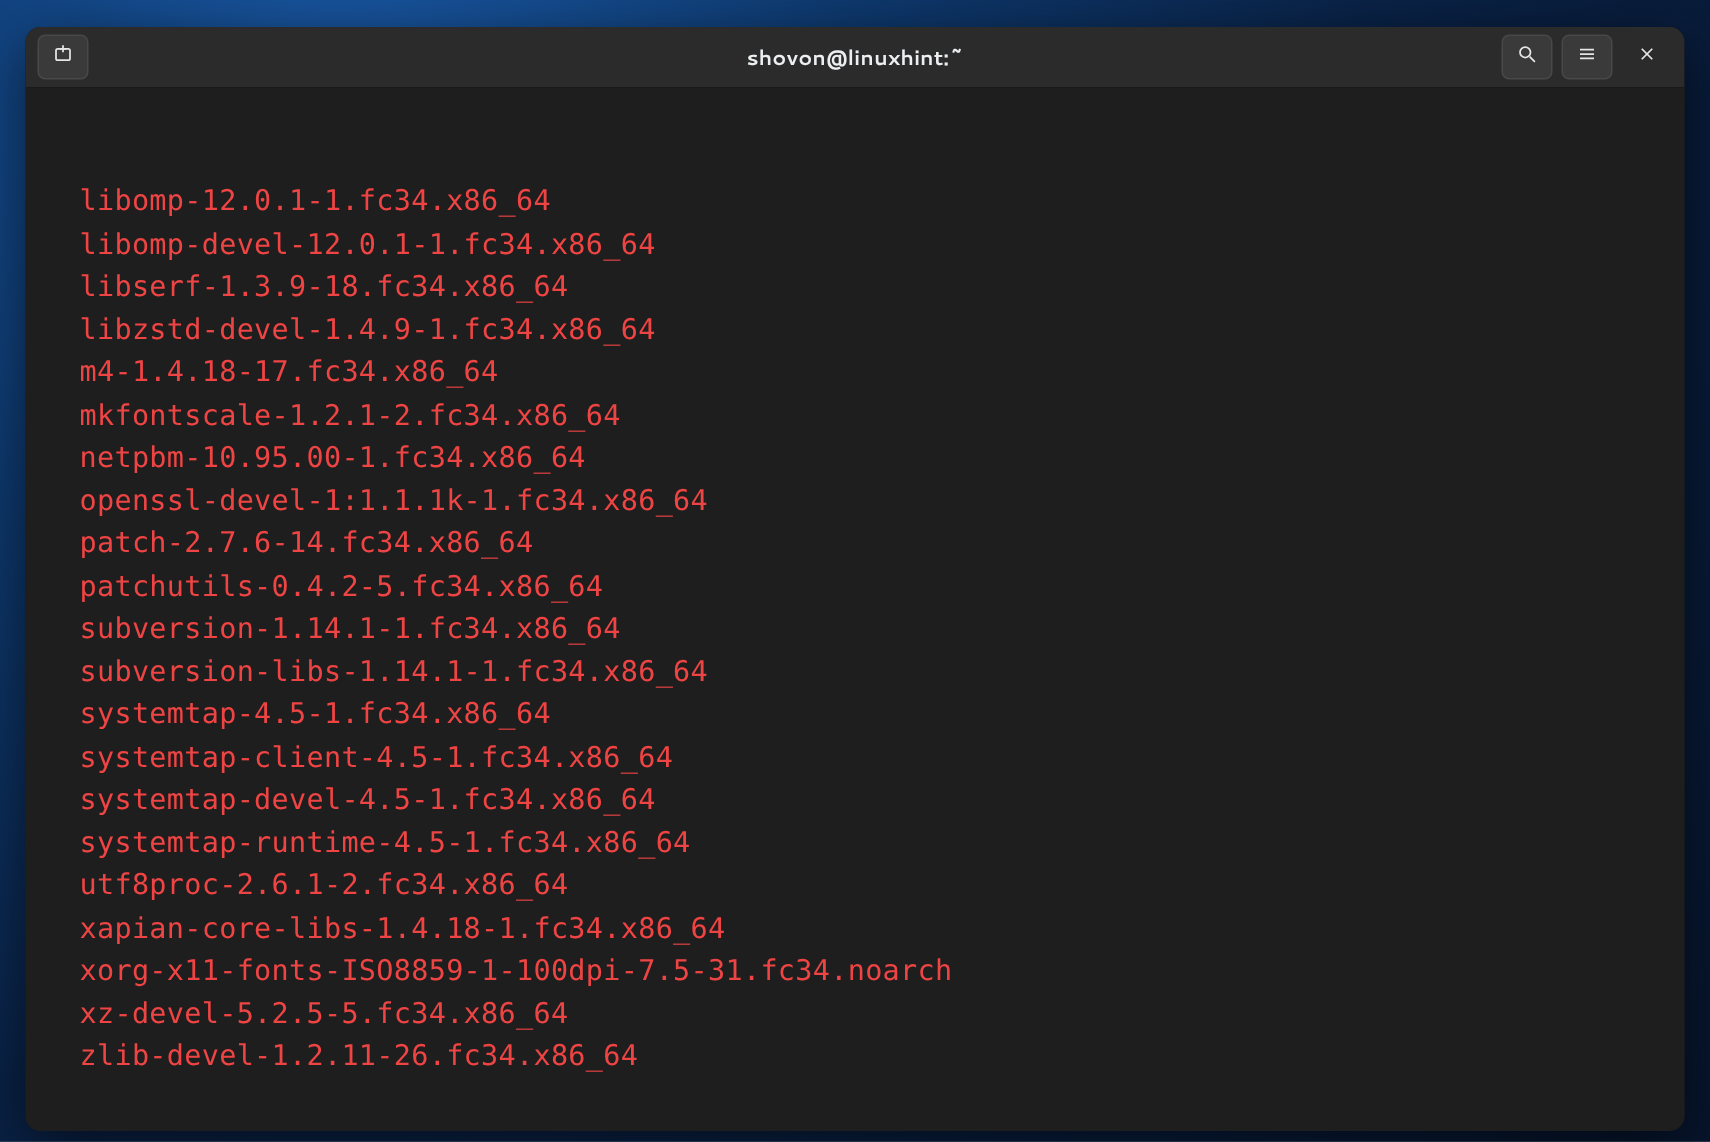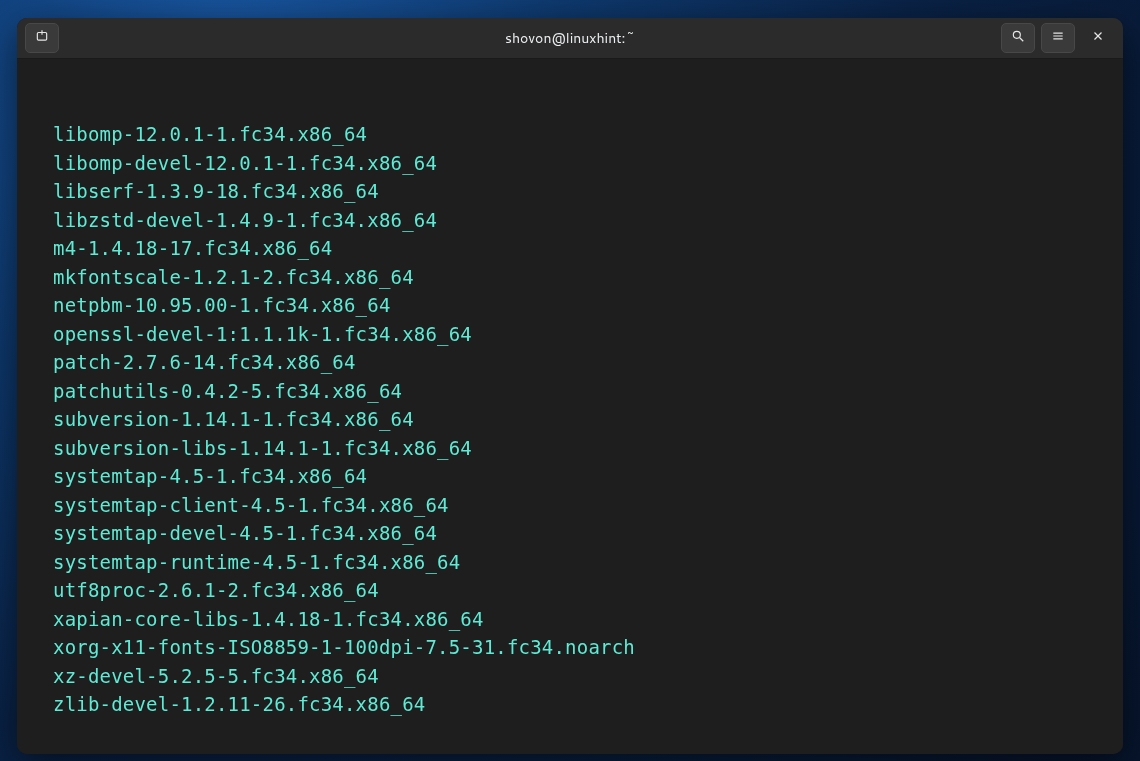--- a/index.html
+++ b/index.html
@@ -33,21 +33,21 @@
     flex-direction: column;
   }
 
   .titlebar {
     height: 40px;
     background: #2b2b2b;
     display: flex;
     align-items: center;
     color: #eceff1;
     font-family: Cantarell, "DejaVu Sans", Arial, sans-serif;
-    font-weight: 400;
+    font-weight: 700;
     font-size: 14px;
     position: relative;
     border-bottom: 1px solid #1a1a1a;
   }
 
   .titlebar .left-buttons,
   .titlebar .right-buttons {
     display: flex;
     align-items: center;
     gap: 6px;
@@ -73,21 +73,21 @@
     justify-content: center;
     color: #e6e6e6;
     cursor: pointer;
   }
   .tb-btn.close { background: transparent; border-color: transparent; }
   .tb-btn svg { width: 14px; height: 14px; stroke: currentColor; fill: none; stroke-width: 2; }
 
   .terminal-body {
     flex: 1;
     background: #1e1e1e;
-    color: #5eead4;
+    color: #ef4444;
     font-size: 19px;
     line-height: 1.5;
     padding: 4px 6px 10px 6px;
     overflow: hidden;
     white-space: pre;
     letter-spacing: 0.2px;
   }
 
   .line { white-space: pre; }
   .indent { padding-left: 30px; }

